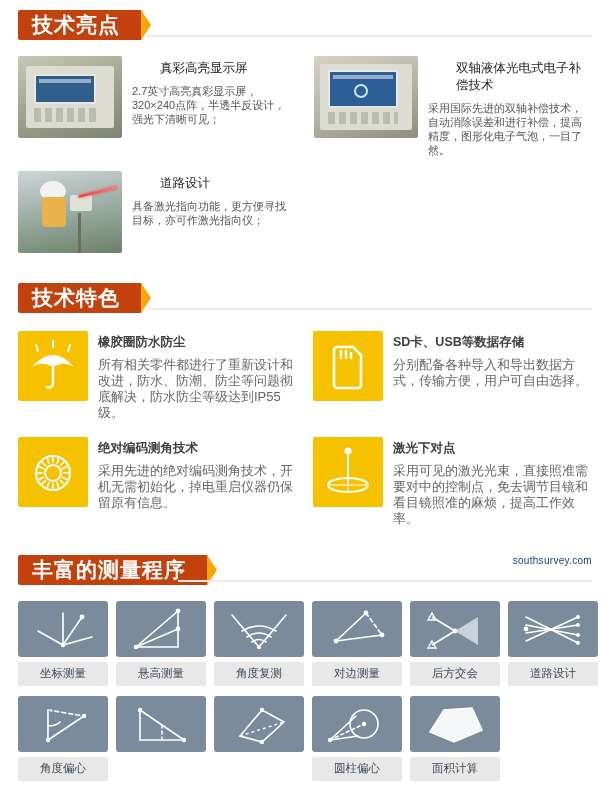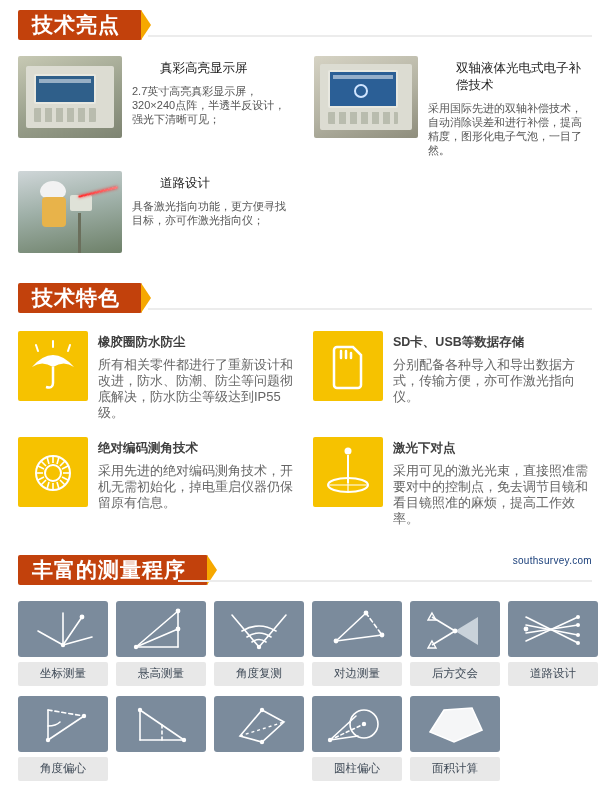--- a/index.html
+++ b/index.html
@@ -270,21 +270,21 @@
           <path d="M24 16 h16 l8 8 v30 a3 3 0 0 1 -3 3 h-21 a3 3 0 0 1 -3 -3 v-35 a3 3 0 0 1 3 -3 z" fill="none" stroke="#ffffff" stroke-width="2.5"></path>
           <g stroke="#ffffff" stroke-width="2.5" stroke-linecap="round">
             <line x1="28" y1="20" x2="28" y2="27"></line>
             <line x1="33" y1="20" x2="33" y2="27"></line>
             <line x1="38" y1="22" x2="38" y2="27"></line>
           </g>
         </svg>
       </div>
       <div class="card-body">
         <div class="card-title">SD卡、USB等数据存储</div>
-        <div class="card-desc">分别配备各种导入和导出数据方式，传输方便，亦可作激光指向仪。</div>
+        <div class="card-desc">分别配备各种导入和导出数据方式，传输方便，用户可自由选择。</div>
       </div>
     </div>
 
     <div class="card">
       <div class="card-icon">
         <svg viewBox="0 0 70 70" aria-hidden="true">
           <circle cx="35" cy="36" r="17" fill="none" stroke="#ffffff" stroke-width="2"></circle>
           <circle cx="35" cy="36" r="8" fill="none" stroke="#ffffff" stroke-width="2"></circle>
           <g stroke="#ffffff" stroke-width="1.6">
             <line x1="35" y1="19" x2="35" y2="26"></line>

